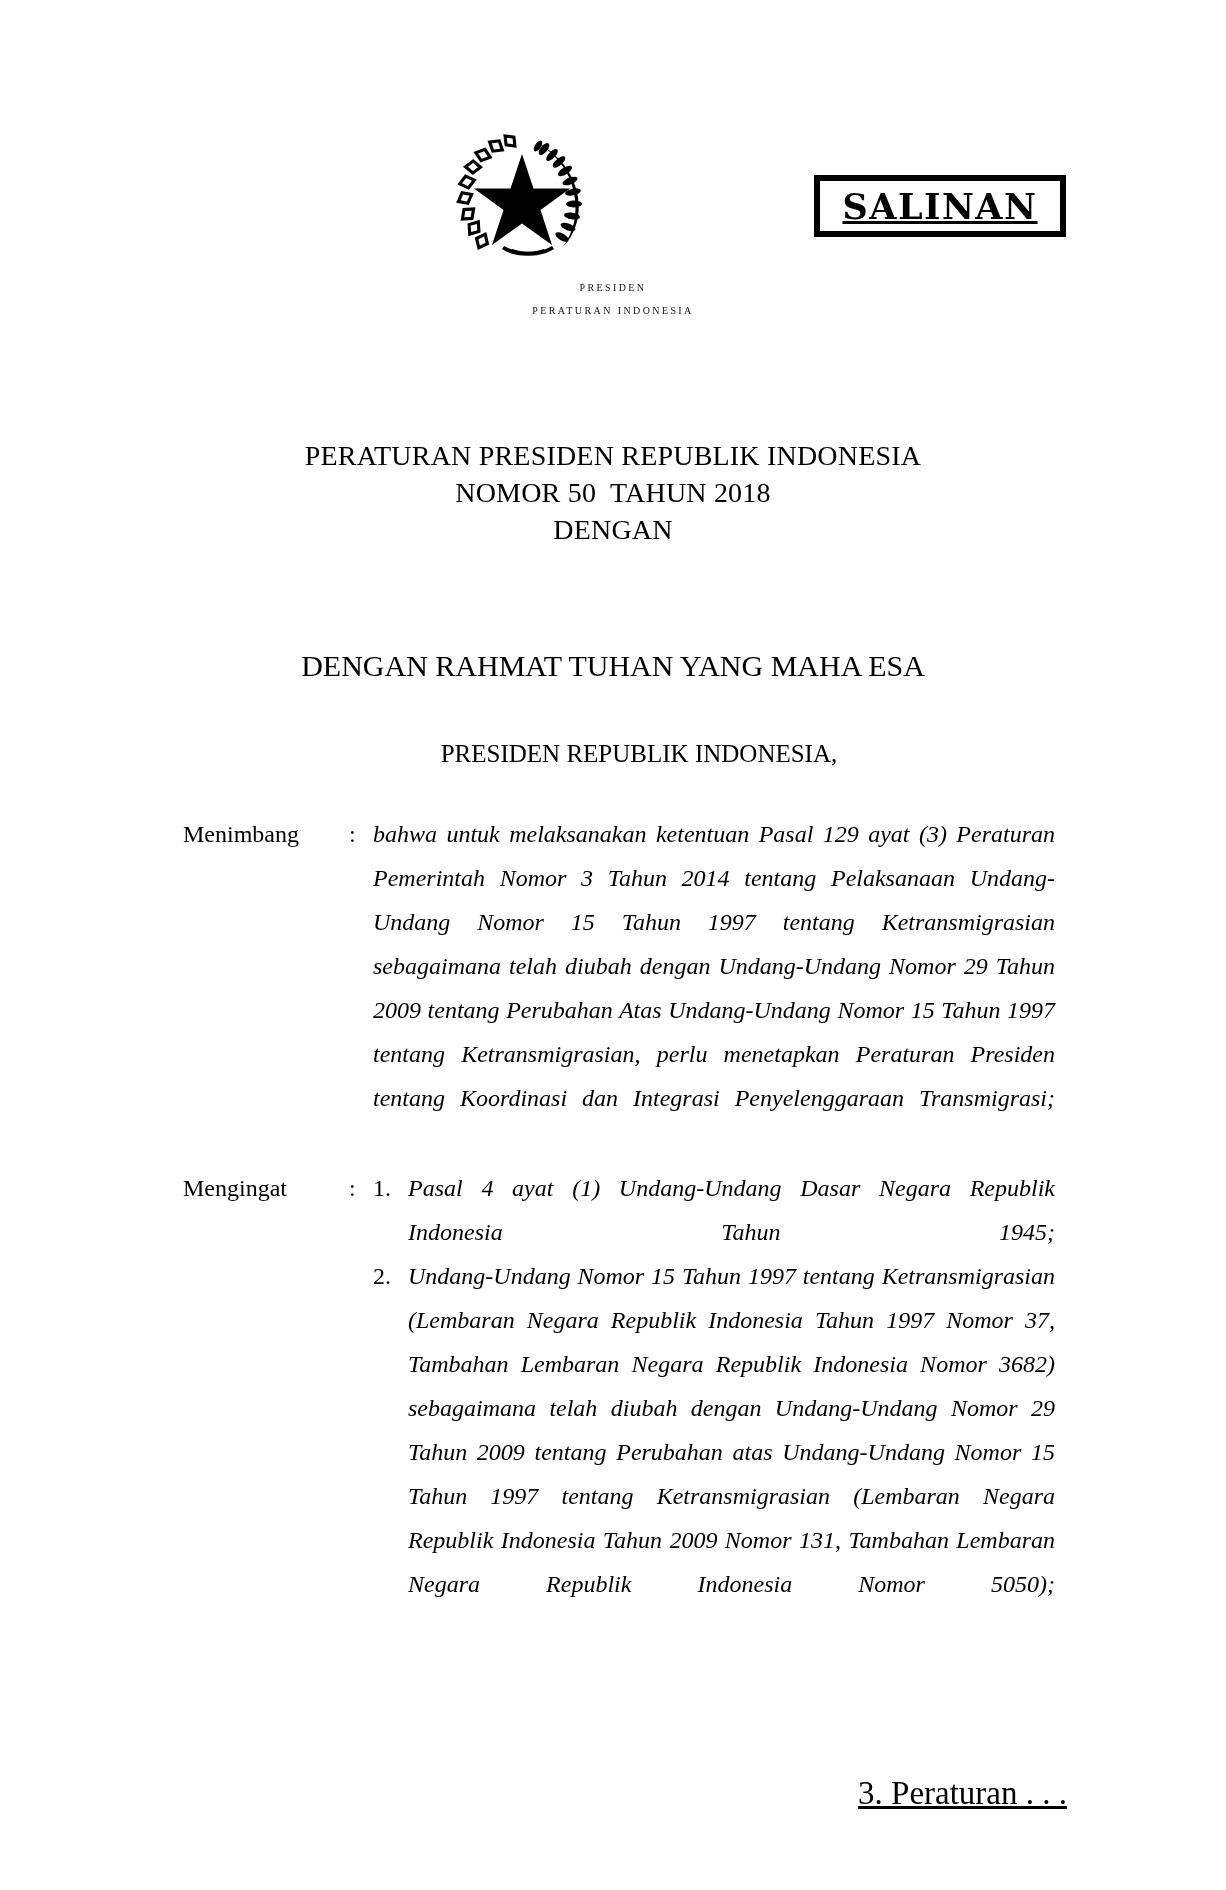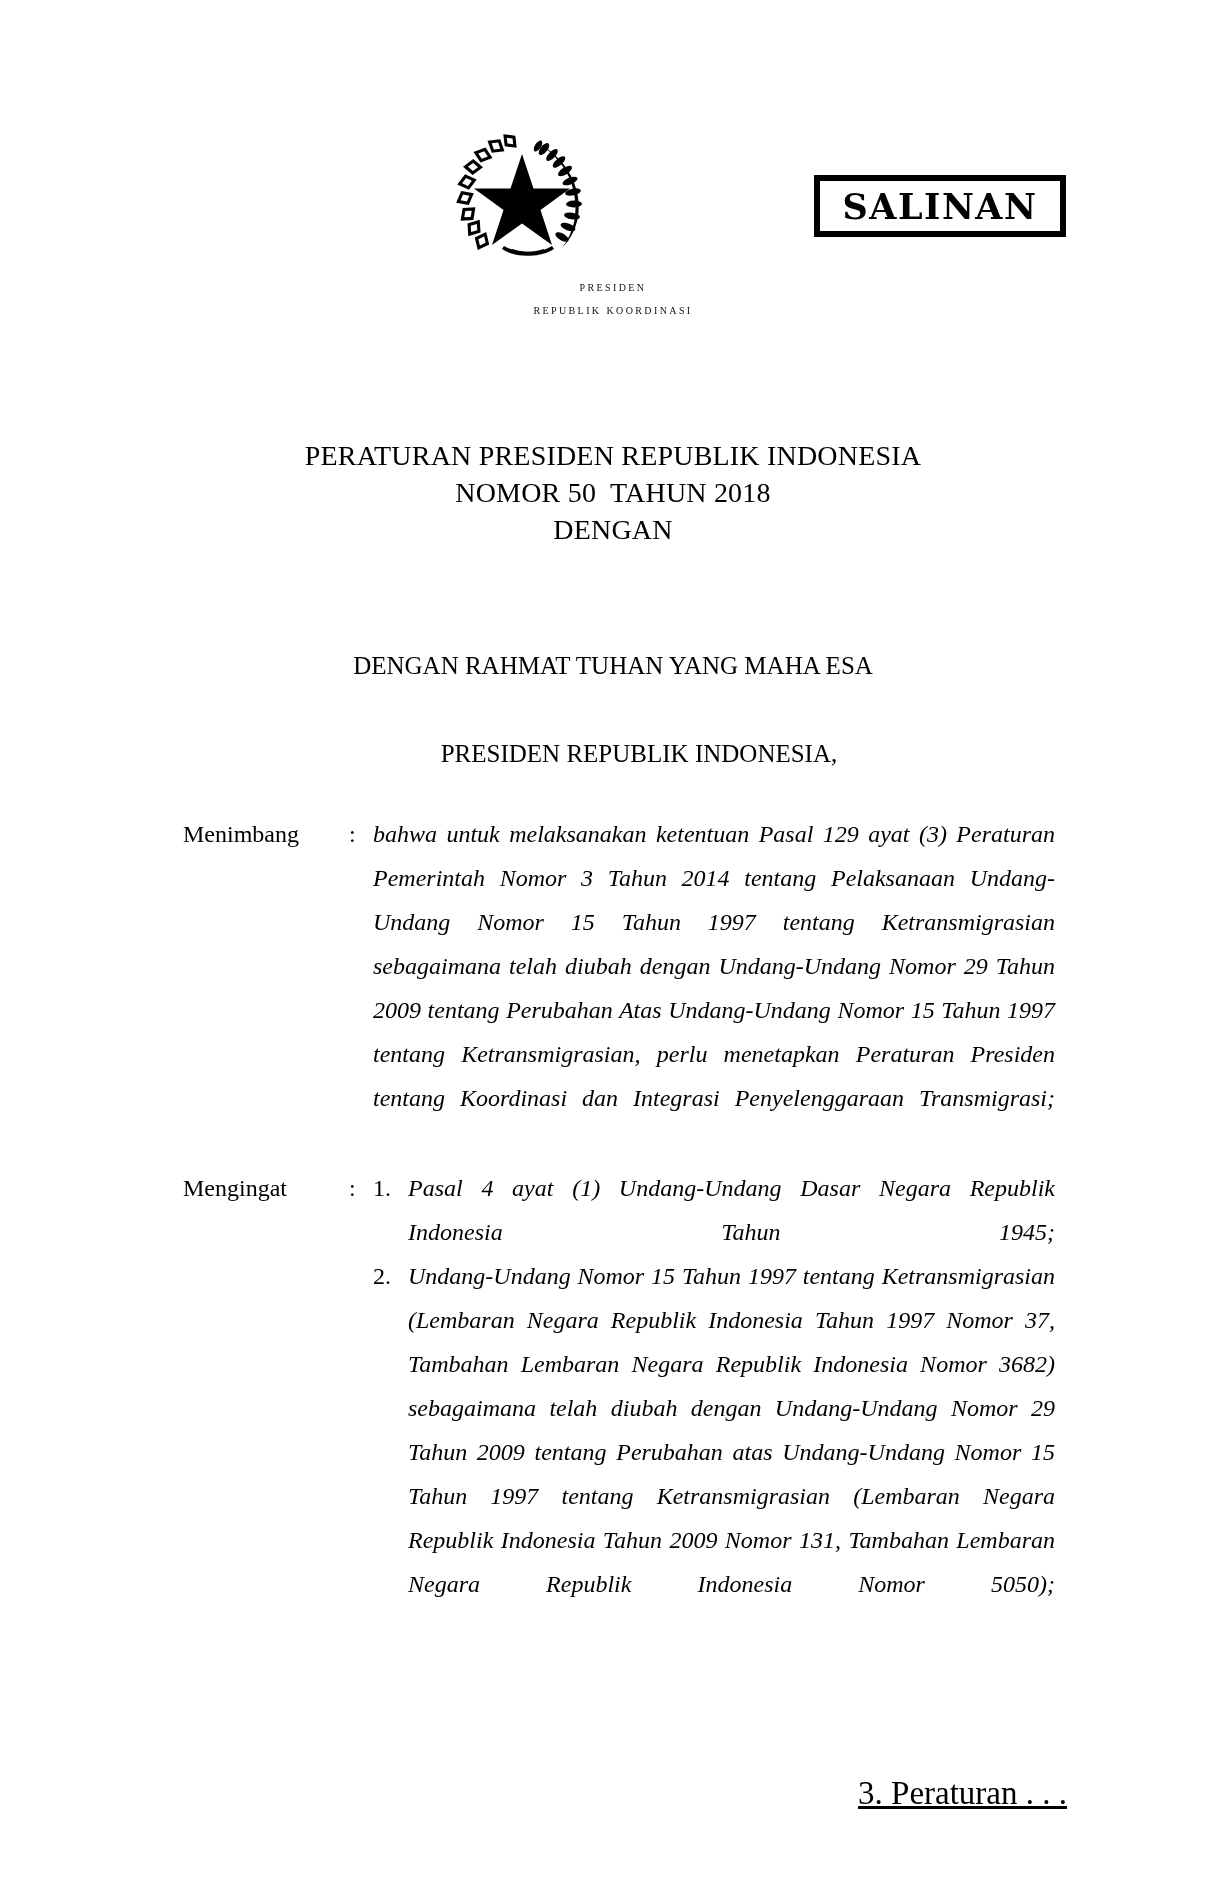--- a/index.html
+++ b/index.html
@@ -47,20 +47,21 @@
     left: 814px;
     top: 47px;
     width: 252px;
     height: 62px;
     border: 6px solid #000000;
     background: #ffffff;
     box-sizing: border-box;
     display: flex;
     align-items: center;
     justify-content: center;
+    text-decoration: underline;
   }
   .salinan-stamp span {
     font-family: "DejaVu Serif", "Liberation Serif", serif;
     font-weight: bold;
     font-size: 35px;
     letter-spacing: 1.5px;
     line-height: 1;
     color: #000000;
   }
 
@@ -93,21 +94,21 @@
     letter-spacing: 0.2px;
     white-space: pre;
   }
 
   .invocation {
     position: absolute;
     top: 647px;
     left: 0;
     width: 1226px;
     text-align: center;
-    font-size: 25px;
+    font-size: 30px;
     line-height: 37px;
   }
 
   .authority {
     position: absolute;
     top: 735px;
     left: 0;
     width: 1226px;
     text-align: center;
     font-size: 25px;
@@ -263,21 +264,21 @@
         </g>
       </svg>
     </div>
 
     <div class="salinan-stamp">
       <span>SALINAN</span>
     </div>
 
     <div class="org-lines">
       <div class="org-line">PRESIDEN</div>
-      <div class="org-line">REPUBLIK KOORDINASI</div>
+      <div class="org-line">PERATURAN INDONESIA</div>
     </div>
   </div>
 
   <div class="title-block">
     <div class="t-line">PERATURAN PRESIDEN REPUBLIK INDONESIA</div>
     <div class="t-line">NOMOR 50  TAHUN 2018</div>
     <div class="t-line">DENGAN</div>
   </div>
 
   <div class="invocation">DENGAN RAHMAT TUHAN YANG MAHA ESA</div>

